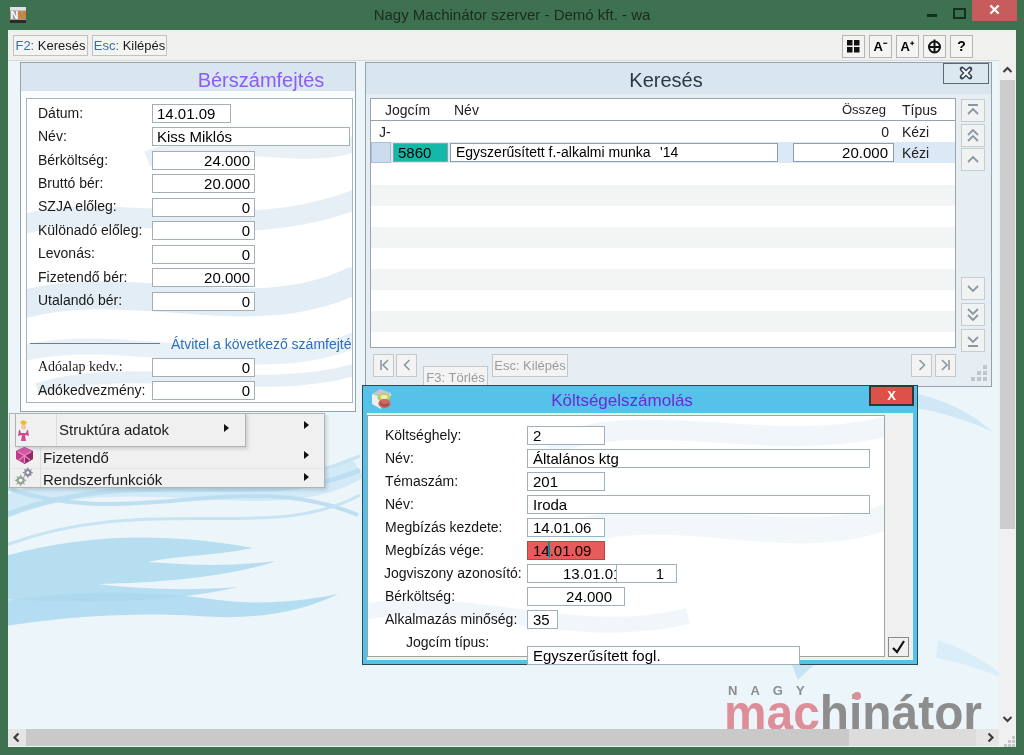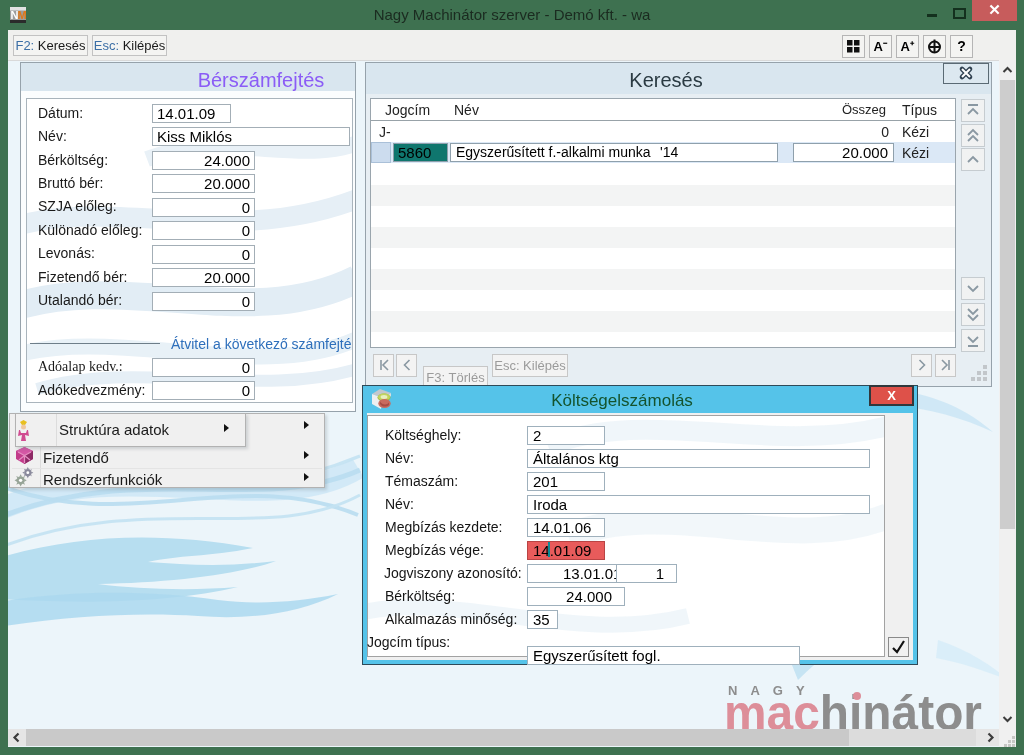--- a/index.html
+++ b/index.html
@@ -24,21 +24,21 @@
 .num{text-align:right;}
 
 .navbtn{position:absolute;top:0;height:21px;background:#f3f3f3;border:1px solid #c7c7c7;color:#9b9b9b;font-size:13px;text-align:center;line-height:21px;}
 .chev{position:absolute;left:0;width:22px;height:21px;background:#f1f2f2;border:1px solid #c6ccd0;}
 .chev svg{position:absolute;left:0;top:0;}
 
 .menu{background:#f0f0f0;border:1px solid #b2b2b2;box-shadow:2px 2px 3px rgba(100,110,120,0.25);}
 .arrow{position:absolute;width:0;height:0;border-top:4.5px solid transparent;border-bottom:4.5px solid transparent;border-left:5.5px solid #111;}
 
 #dlg{left:362px;top:385px;width:554px;height:278px;background:#55c3e9;border:1px solid #2e4a58;}
-#dlg-title{left:0;top:0;width:100%;height:27px;line-height:29px;text-align:center;font-size:17px;color:#14532d;padding-right:36px;box-sizing:border-box;border-radius:13px;}
+#dlg-title{left:0;top:0;width:100%;height:27px;line-height:29px;text-align:center;font-size:17px;color:#6d28d9;padding-right:36px;box-sizing:border-box;border-radius:13px;}
 #dlg-body{left:4px;top:27px;width:546px;height:247px;background:#f0f0f0;}
 #dlg-inner{left:0px;top:2px;width:516px;height:240px;background:#fff;border:1px solid #a2a2a2;}
 .dfld{position:absolute;height:17px;background:#fff;border:1px solid #9fb0bc;font-size:15px;line-height:17px;padding:0 5px;white-space:nowrap;}
 .dlbl{position:absolute;left:23px;font-size:14px;color:#151515;white-space:nowrap;}
 </style>
 </head>
 <body>
 
 <div class="abs" id="client" style="left:8px;top:60px;width:1008px;height:687px;background:#ecf5fa;overflow:hidden;">
   <svg class="abs" style="left:0;top:0;" width="1008" height="687" viewBox="0 0 1008 687">
@@ -143,21 +143,21 @@
   <div class="abs" style="left:83px;top:3px;font-size:14px;color:#222;">Név</div>
   <div class="abs" style="left:415px;top:3px;width:100px;text-align:right;font-size:13px;color:#222;">Összeg</div>
   <div class="abs" style="left:531px;top:3px;font-size:14px;color:#222;">Típus</div>
 
   <div class="abs" style="left:8px;top:25px;font-size:14px;color:#222;">J-</div>
   <div class="abs" style="left:418px;top:25px;width:100px;text-align:right;font-size:14px;color:#222;">0</div>
   <div class="abs" style="left:531px;top:25px;font-size:14px;color:#222;">Kézi</div>
 
   <div class="abs" style="left:0;top:43px;width:584px;height:21px;background:#dbe8f6;"></div>
   <div class="abs" style="left:0;top:43px;width:20px;height:21px;background:#ccdcee;border:1px solid #aac0d8;box-sizing:border-box;"></div>
-  <div class="abs" style="left:22px;top:44px;width:45px;height:17px;background:#0f766e;border:1px solid #8fa0ac;font-size:15px;line-height:17px;padding:0 4px;">5860</div>
+  <div class="abs" style="left:22px;top:44px;width:45px;height:17px;background:#14b8a6;border:1px solid #8fa0ac;font-size:15px;line-height:17px;padding:0 4px;">5860</div>
   <div class="abs" style="left:79px;top:44px;width:316px;height:17px;background:#fff;border:1px solid #8fa0ac;font-size:14px;line-height:17px;padding:0 5px;">Egyszerűsített f.-alkalmi munka<span style="position:absolute;left:209px;">'14</span></div>
   <div class="abs" style="left:422px;top:44px;width:89px;height:17px;background:#fff;border:1px solid #8fa0ac;font-size:15px;line-height:17px;padding:0 5px;text-align:right;">20.000</div>
   <div class="abs" style="left:531px;top:46px;font-size:14px;color:#222;">Kézi</div>
 
   <div class="abs" style="left:0;top:86px;width:584px;height:21px;background:#f3f4f4;"></div>
   <div class="abs" style="left:0;top:128px;width:584px;height:21px;background:#f3f4f4;"></div>
   <div class="abs" style="left:0;top:170px;width:584px;height:21px;background:#f3f4f4;"></div>
   <div class="abs" style="left:0;top:212px;width:584px;height:21px;background:#f3f4f4;"></div>
 </div>
 
@@ -265,21 +265,21 @@
 <div class="dlbl" style="left:385px;top:542px;">Megbízás vége:</div>
 <div class="dfld" style="left:527px;top:541px;width:66px;background:#e85b5b;border-color:#b94444;">14.01.09</div>
 <div class="abs" style="left:548px;top:542px;width:2px;height:15px;background:#0a8a96;"></div>
 <div class="dlbl" style="left:384px;top:565px;">Jogviszony azonosító:</div>
 <div class="dfld" style="left:527px;top:564px;width:66px;padding-left:35px;">13.01.01</div>
 <div class="dfld" style="left:616px;top:564px;width:42px;text-align:right;padding-right:12px;">1</div>
 <div class="dlbl" style="left:385px;top:588px;">Bérköltség:</div>
 <div class="dfld" style="left:527px;top:587px;width:79px;padding-right:12px;text-align:right;">24.000</div>
 <div class="dlbl" style="left:385px;top:611px;">Alkalmazás minőség:</div>
 <div class="dfld" style="left:527px;top:610px;width:19px;">35</div>
-<div class="dlbl" style="left:367px;top:634px;">Jogcím típus:</div>
+<div class="dlbl" style="left:406px;top:634px;">Jogcím típus:</div>
 <div class="dfld" style="left:527px;top:634px;width:261px;margin-top:12px;">Egyszerűsített fogl.</div>
 <div class="abs" style="left:888px;top:637px;width:19px;height:18px;background:#f0f0f0;border:1px solid #8a8a8a;">
   <svg width="19" height="18" viewBox="0 0 19 18">
       <path d="M4 10 L8 14 L15 3" stroke="#111" stroke-width="2.2" fill="none"></path>
     </svg>
 </div>
 
 <div class="abs menu" style="left:9px;top:413px;width:314px;height:73px;">
   <div class="abs" style="left:30px;top:0;width:1px;height:73px;background:#dcdcdc;"></div>
   <div class="abs" style="left:2px;top:54px;width:310px;height:1px;background:#e4e4e4;"></div>

